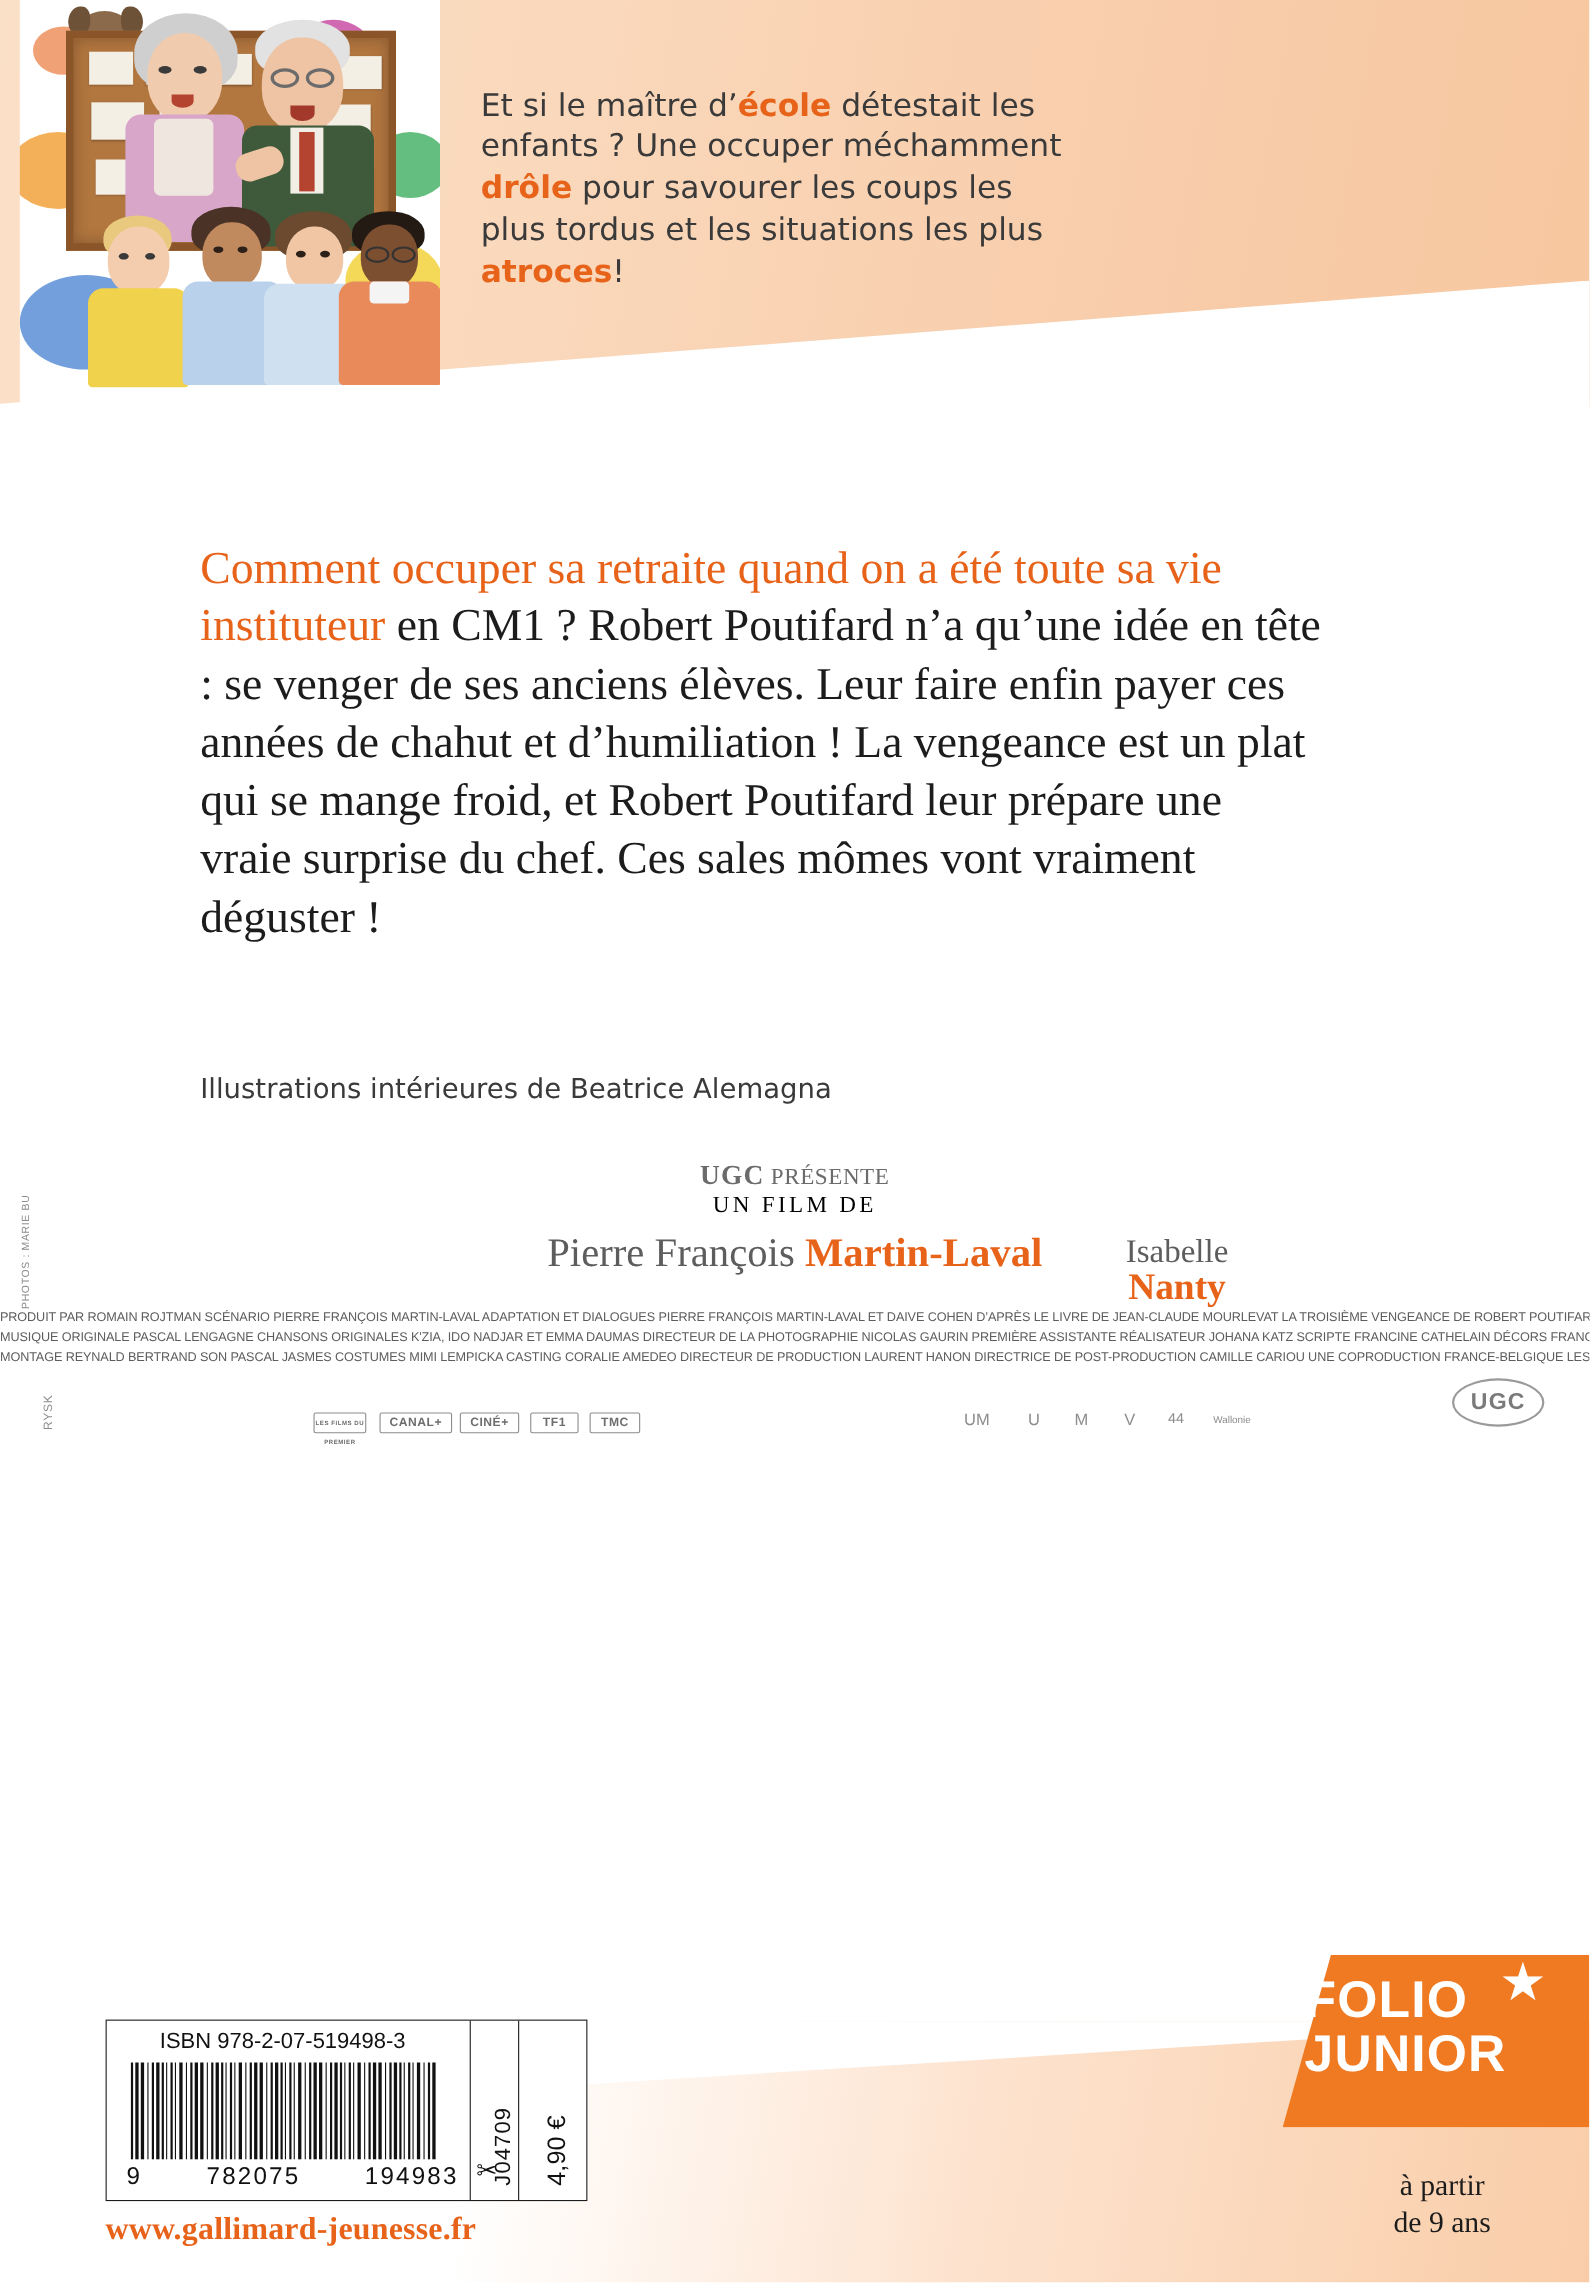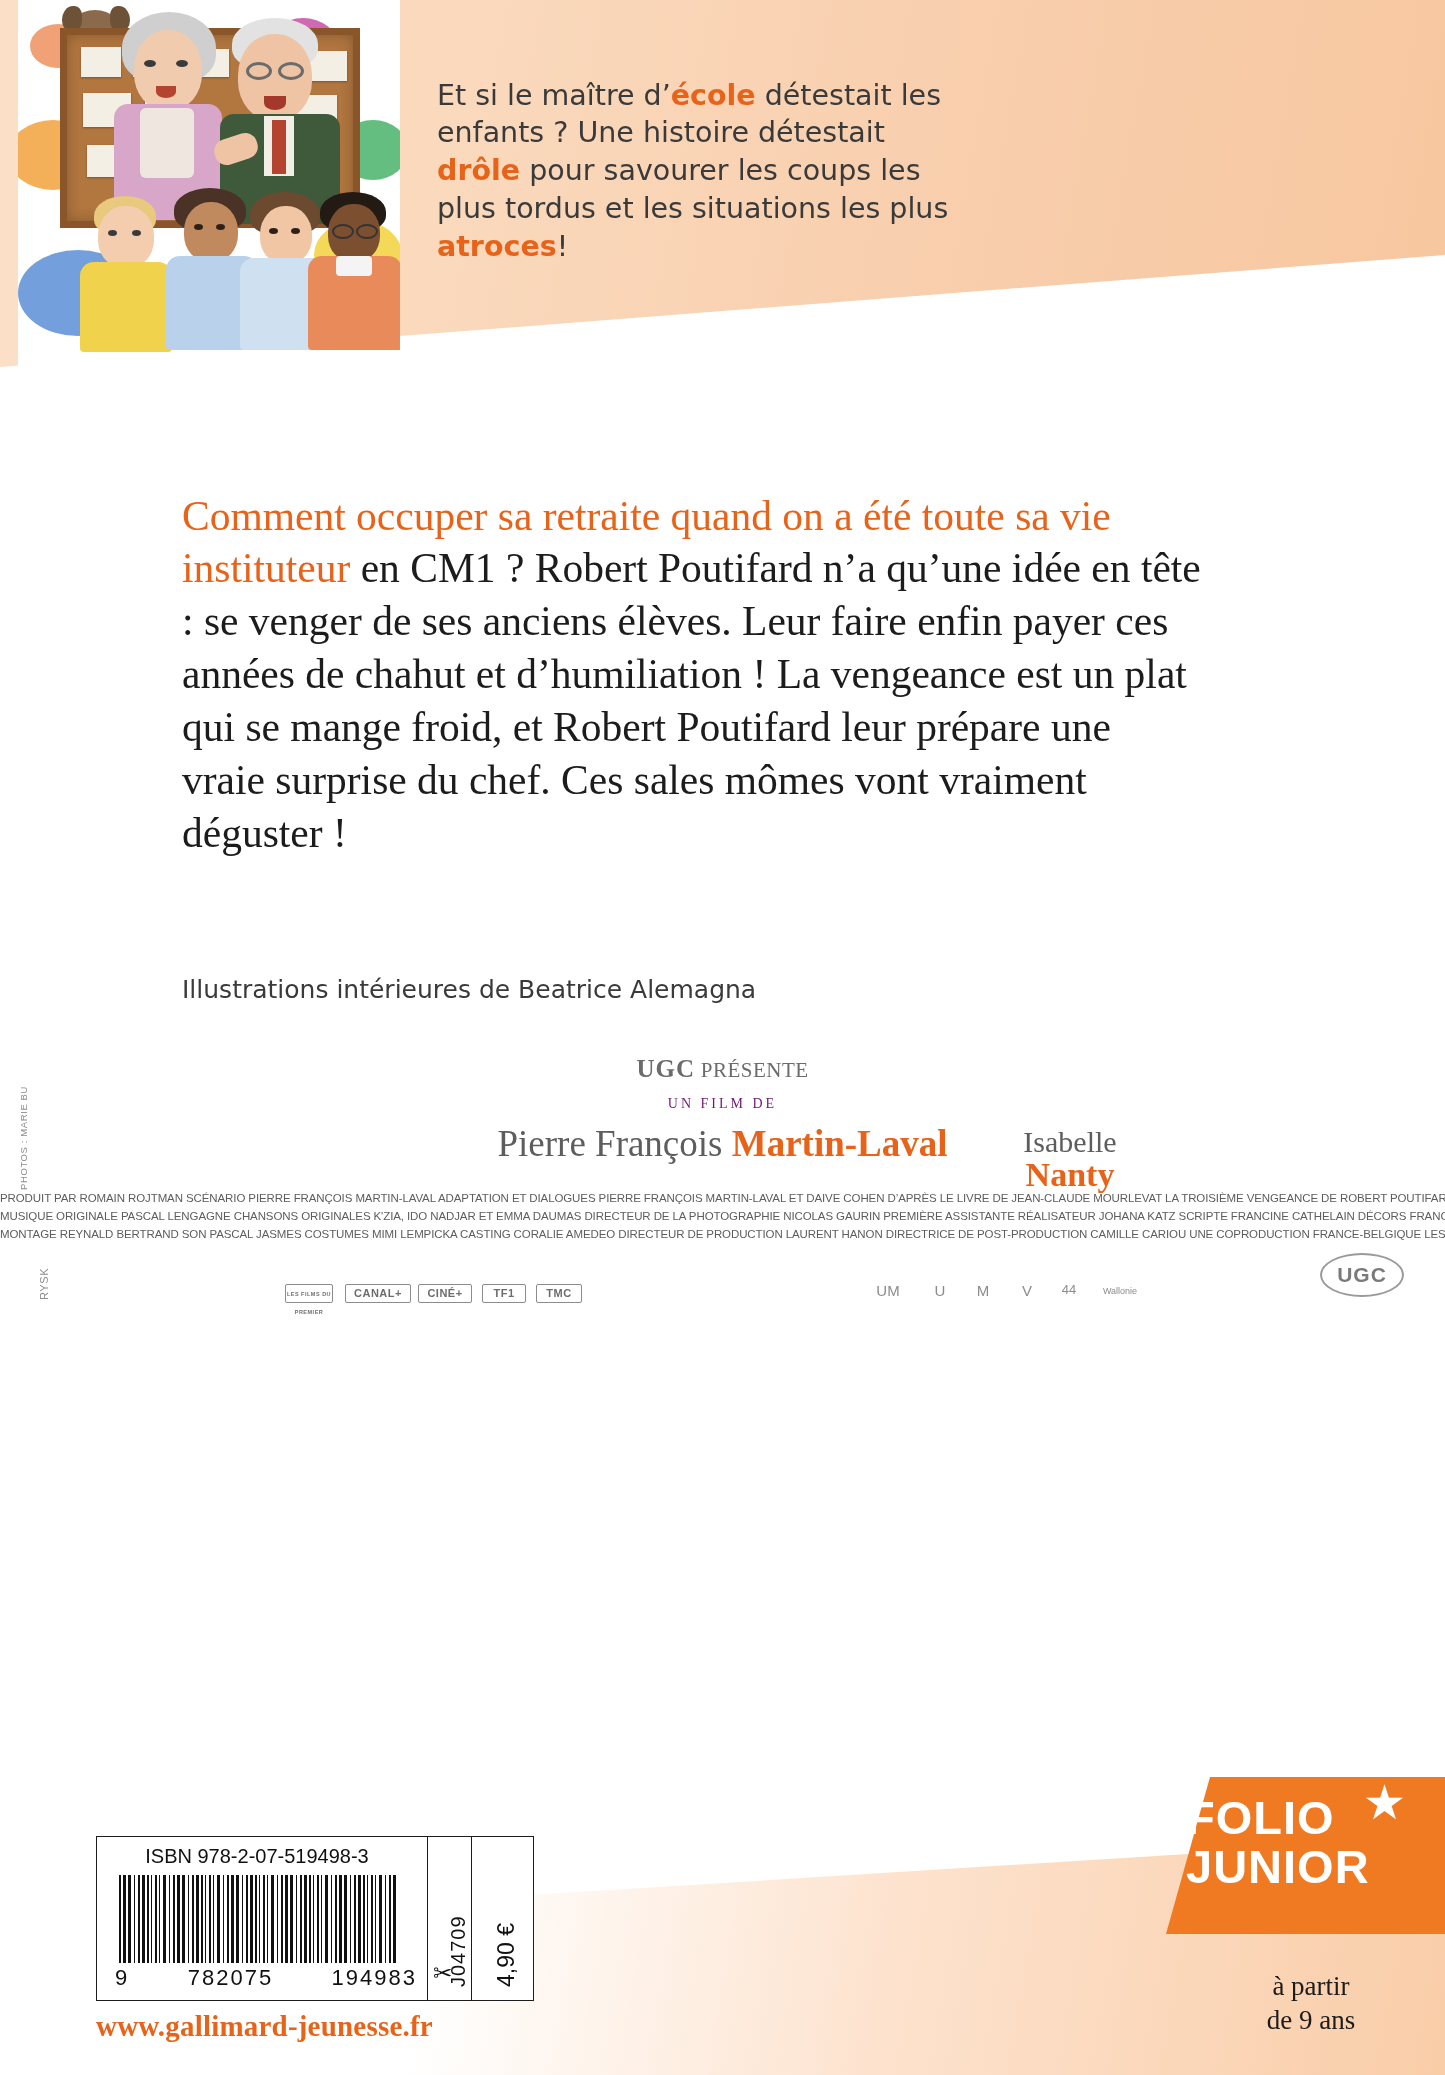--- a/index.html
+++ b/index.html
@@ -103,24 +103,23 @@
   #ugc-presente {
     font-family: "Liberation Serif", serif;
     font-size: 21px;
     letter-spacing: .5px;
     color: #6b6b6b;
     text-align: center;
   }
   #ugc-presente .ugc-word { font-size: 25px; font-weight: bold; letter-spacing: 1px; }
   #un-film-de {
     font-family: "Liberation Serif", serif;
-    font-size: 14px;
+    font-size: 21px;
     letter-spacing: 3px;
-    color: #701a75;
-    margin-top: 13px;
+    color: #000000;
   }
   #stars-row {
     position: relative;
     height: 86px;
     margin-top: 2px;
   }
   .star-name {
     position: absolute;
     font-family: "Liberation Serif", serif;
     line-height: 1.04;
@@ -423,21 +422,21 @@
   <div class="person" style="left:290px;top:192px;width:94px;height:156px;">
     <div class="hair" style="left:12px;top:0;width:66px;height:40px;background:#241a14;"></div>
     <div class="head" style="left:20px;top:12px;width:52px;height:58px;background:#7d4f31;"></div>
     <div style="position:absolute;left:24px;top:32px;width:22px;height:15px;border:2.5px solid #333;border-radius:50%;"></div>
     <div style="position:absolute;left:48px;top:32px;width:22px;height:15px;border:2.5px solid #333;border-radius:50%;"></div>
     <div class="body-shape" style="left:0;top:64px;width:94px;height:94px;background:#e98a5b;"></div>
     <div style="position:absolute;left:28px;top:64px;width:36px;height:20px;background:#f4f4f4;border-radius:4px;"></div>
   </div>
 </div>
 
-<p id="blurb"><span>Et si le maître d’</span><b>école</b><span> détestait les enfants ? Une histoire détestait </span><b>drôle</b><span> pour savourer les coups les plus tordus et les situations les plus </span><b>atroces</b><span>!</span></p>
+<p id="blurb"><span>Et si le maître d’</span><b>école</b><span> détestait les enfants ? Une occuper méchamment </span><b>drôle</b><span> pour savourer les coups les plus tordus et les situations les plus </span><b>atroces</b><span>!</span></p>
 
 <p id="synopsis"><span class="hl">Comment occuper sa retraite quand on a été toute sa vie instituteur</span><span> en CM1 ? Robert Poutifard n’a qu’une idée en tête : se venger de ses anciens élèves. Leur faire enfin payer ces années de chahut et d’humiliation ! La vengeance est un plat qui se mange froid, et Robert Poutifard leur prépare une vraie surprise du chef. Ces sales mômes vont vraiment déguster !</span></p>
 
 <p id="illus-credit">Illustrations intérieures de Beatrice Alemagna</p>
 
 <div id="film-block">
   <div id="ugc-presente">
     <span class="ugc-word">UGC</span>
     <span>PRÉSENTE</span>
   </div>

